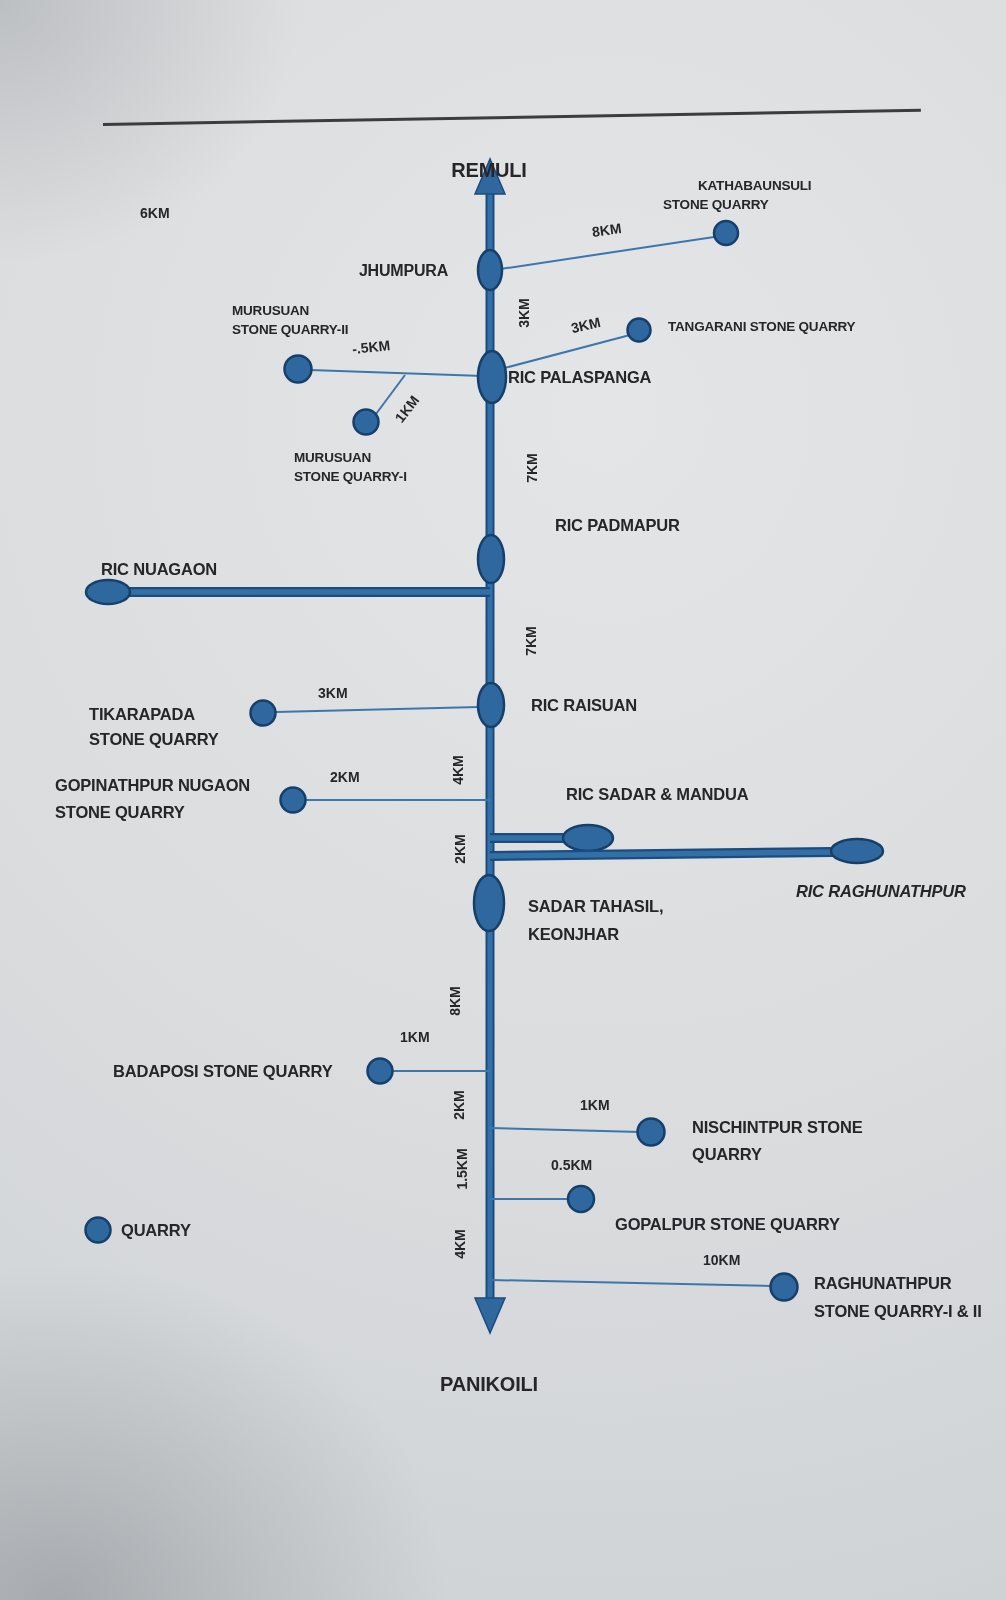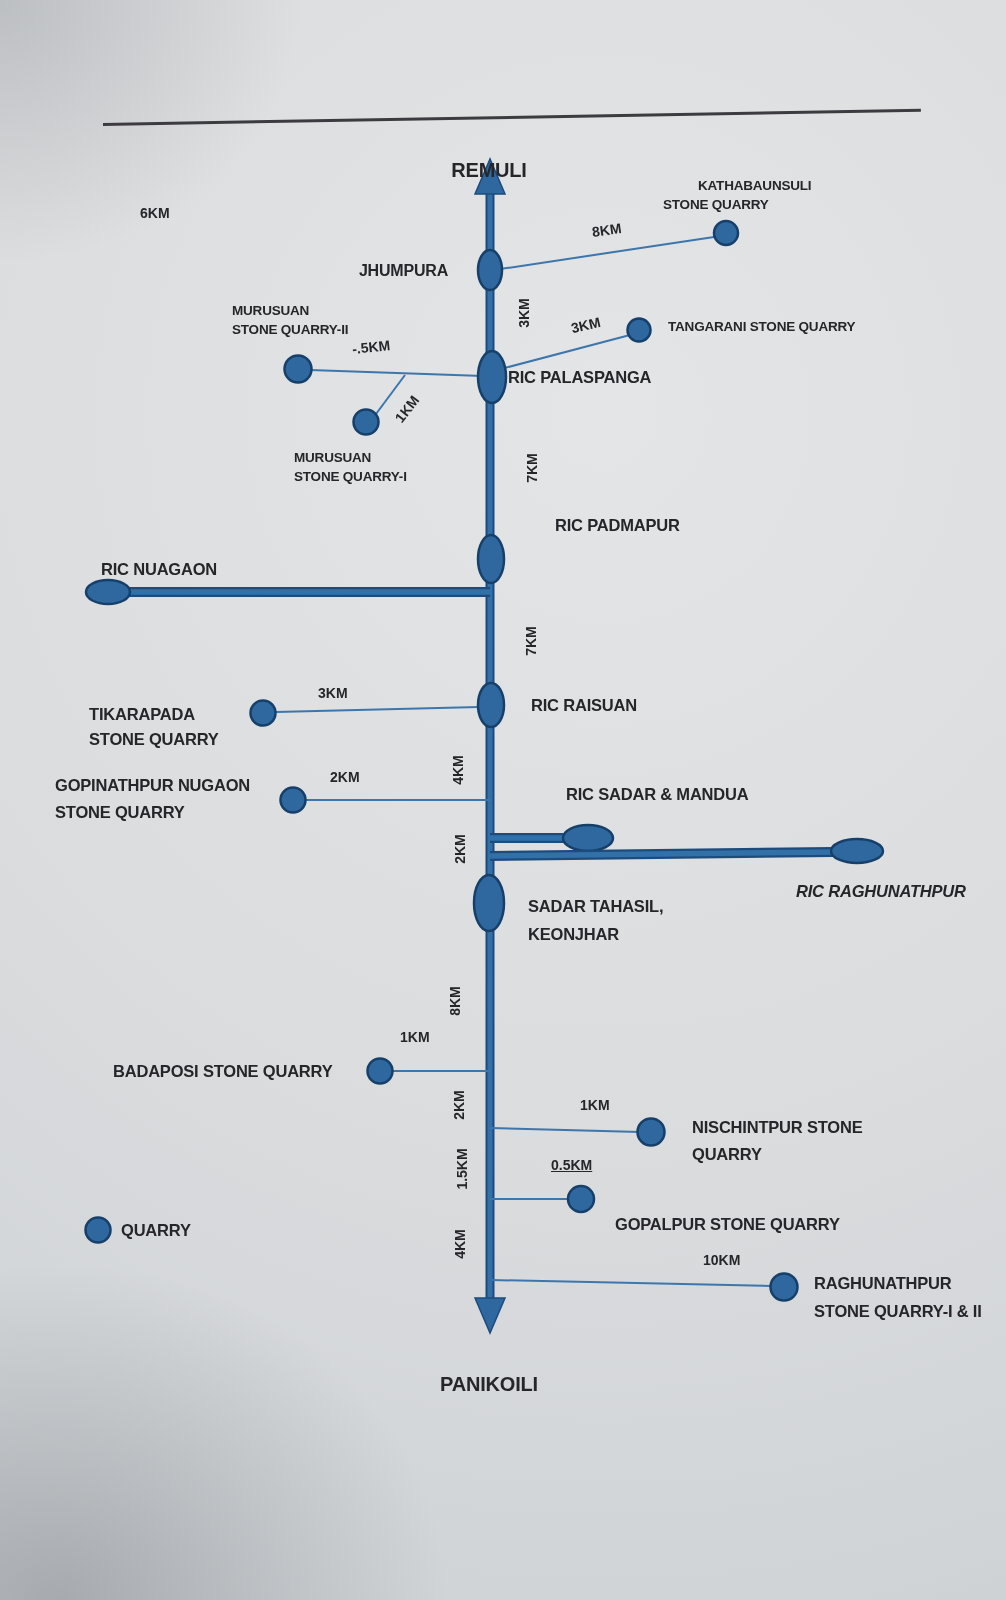--- a/index.html
+++ b/index.html
@@ -134,21 +134,21 @@
   <div class="lbl t-big" style="left:55px;top:776px;text-align:center;">GOPINATHPUR NUGAON</div>
   <div class="lbl t-big" style="left:55px;top:803px;">STONE QUARRY</div>
 
   <div class="dist" style="left:400px;top:1030px;">1KM</div>
   <div class="lbl t-big" style="left:113px;top:1062px;">BADAPOSI STONE QUARRY</div>
 
   <div class="dist" style="left:580px;top:1098px;">1KM</div>
   <div class="lbl t-big" style="left:692px;top:1118px;">NISCHINTPUR STONE</div>
   <div class="lbl t-big" style="left:692px;top:1145px;">QUARRY</div>
 
-  <div class="dist" style="left:551px;top:1158px;text-decoration:underline;">0.5KM</div>
+  <div class="dist" style="left:551px;top:1158px;">0.5KM</div>
   <div class="lbl t-big" style="left:615px;top:1189px;margin-top:26px;">GOPALPUR STONE QUARRY</div>
 
   <div class="dist" style="left:703px;top:1253px;">10KM</div>
   <div class="lbl t-big" style="left:814px;top:1274px;">RAGHUNATHPUR</div>
   <div class="lbl t-big" style="left:814px;top:1302px;">STONE QUARRY-I &amp; II</div>
 
   <div class="lbl t-big" style="left:121px;top:1221px;">QUARRY</div>
 
 </div>
 

